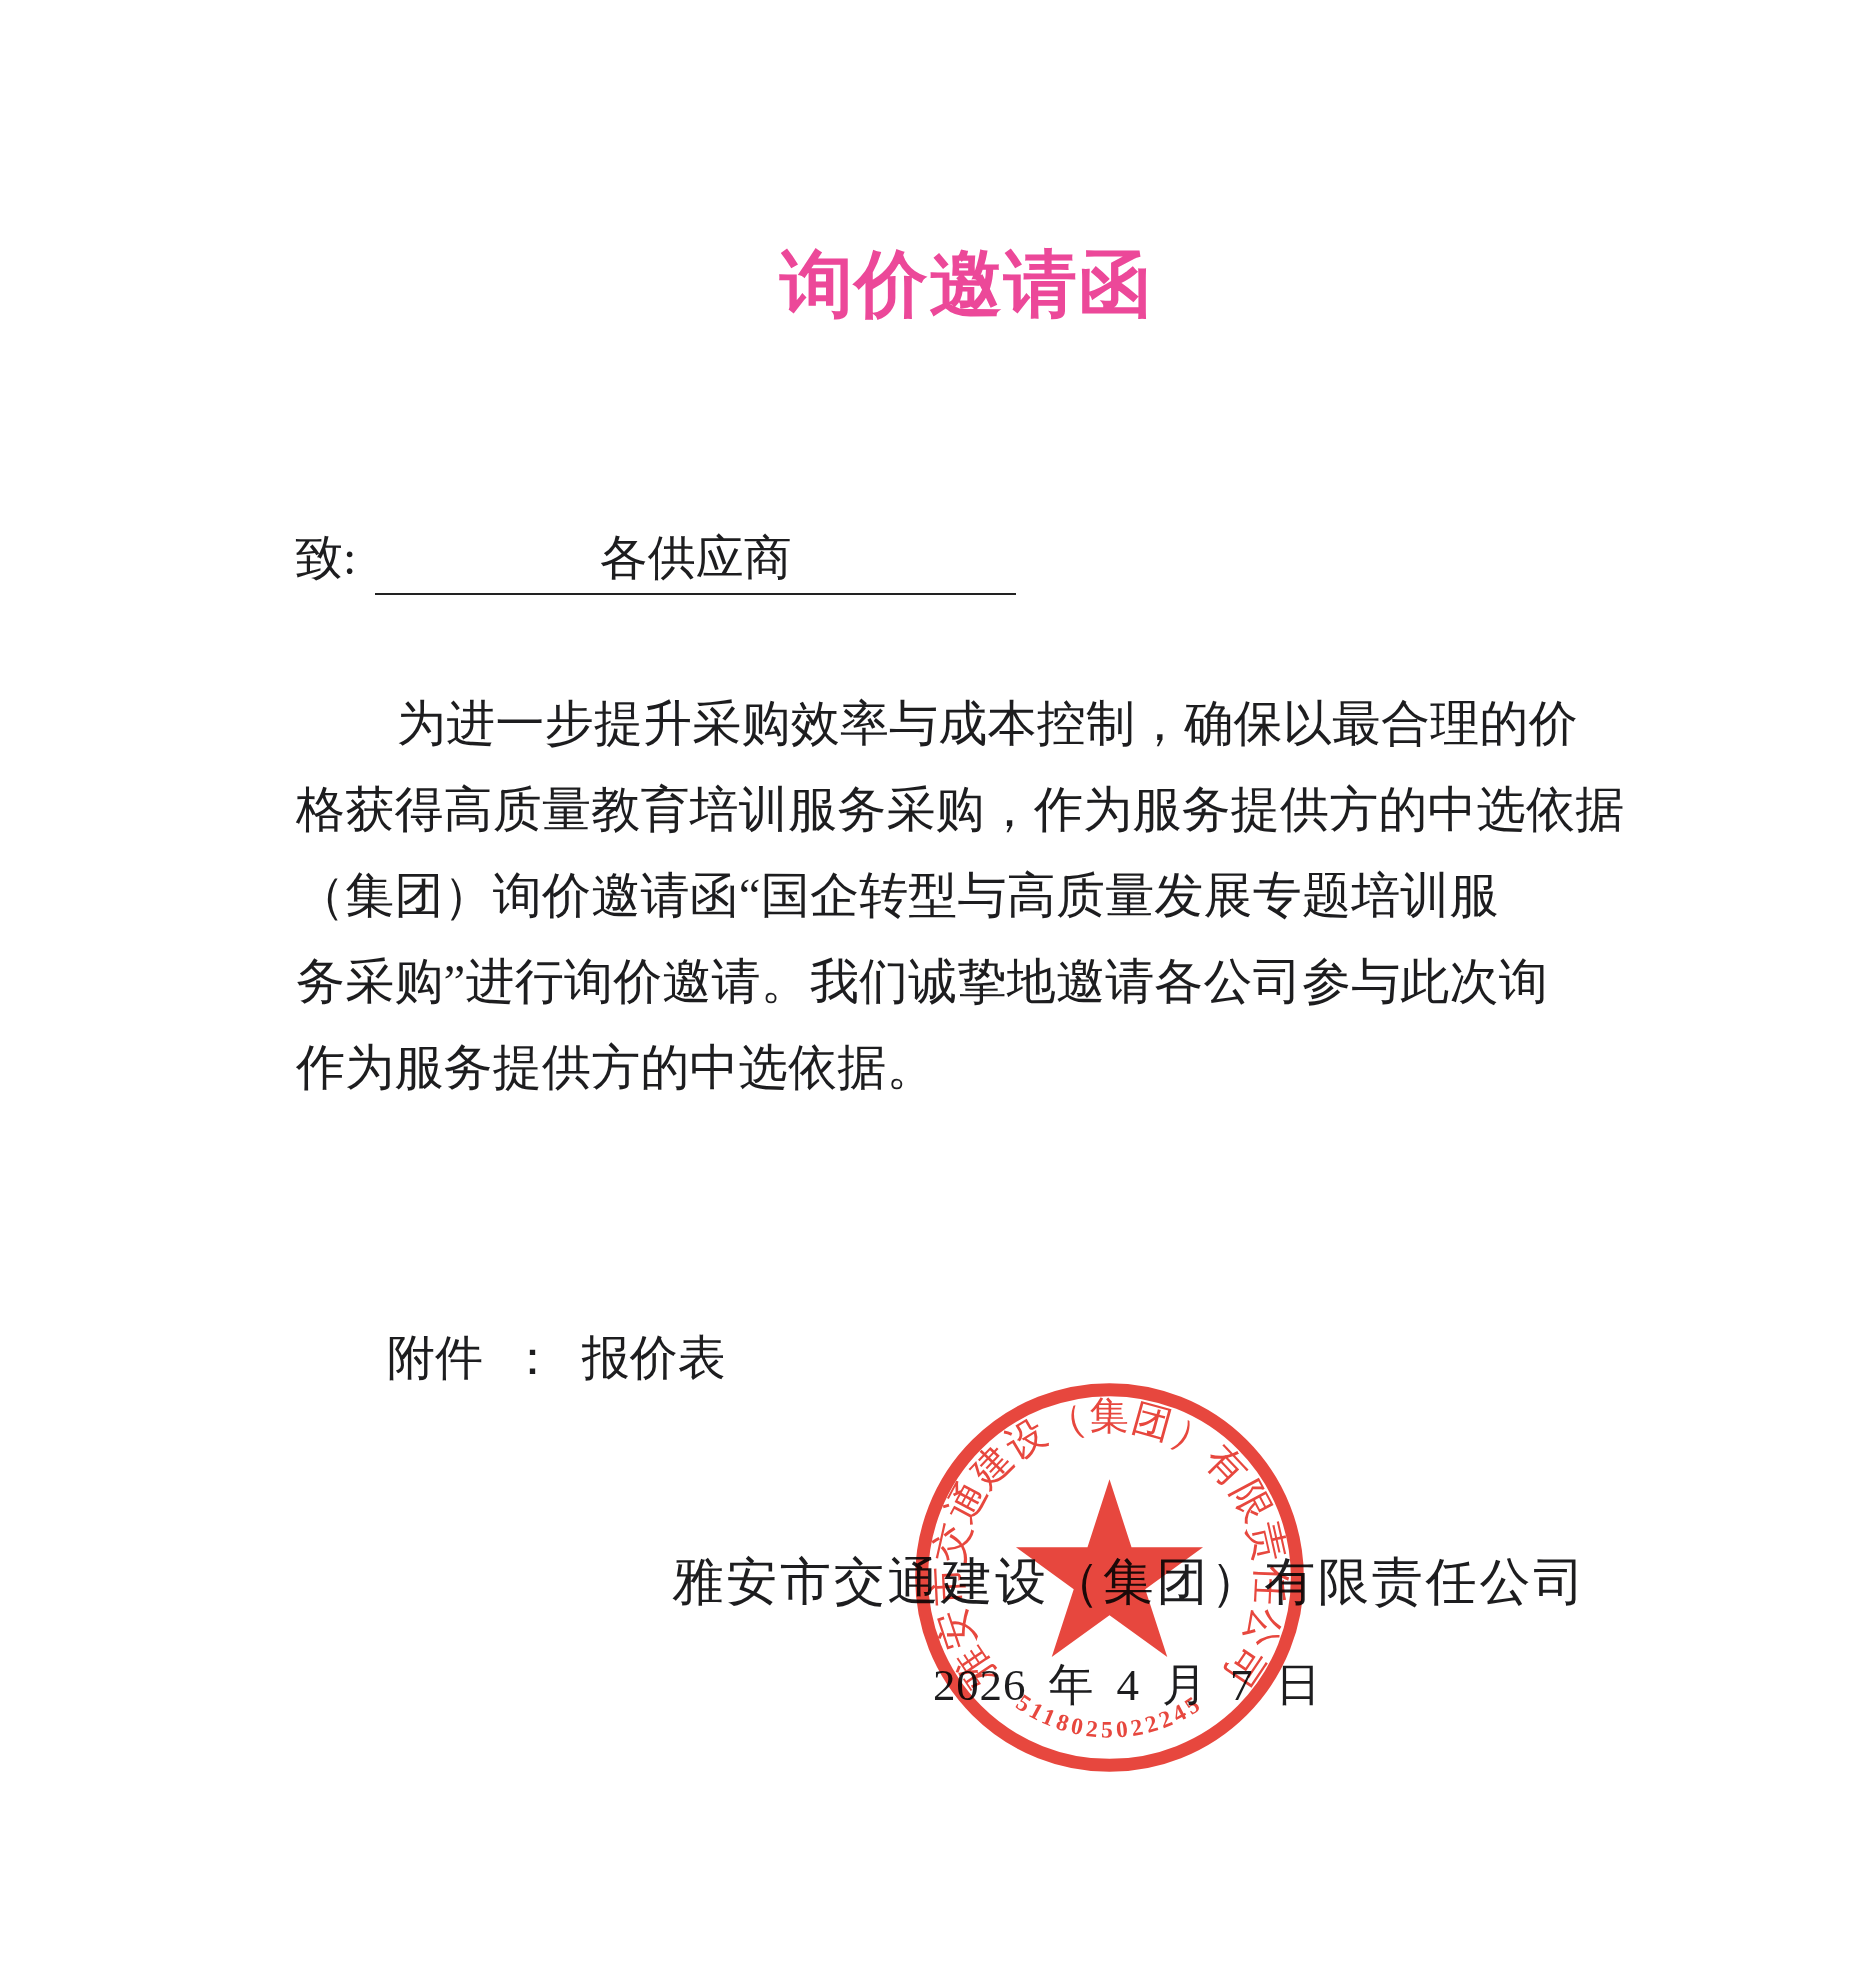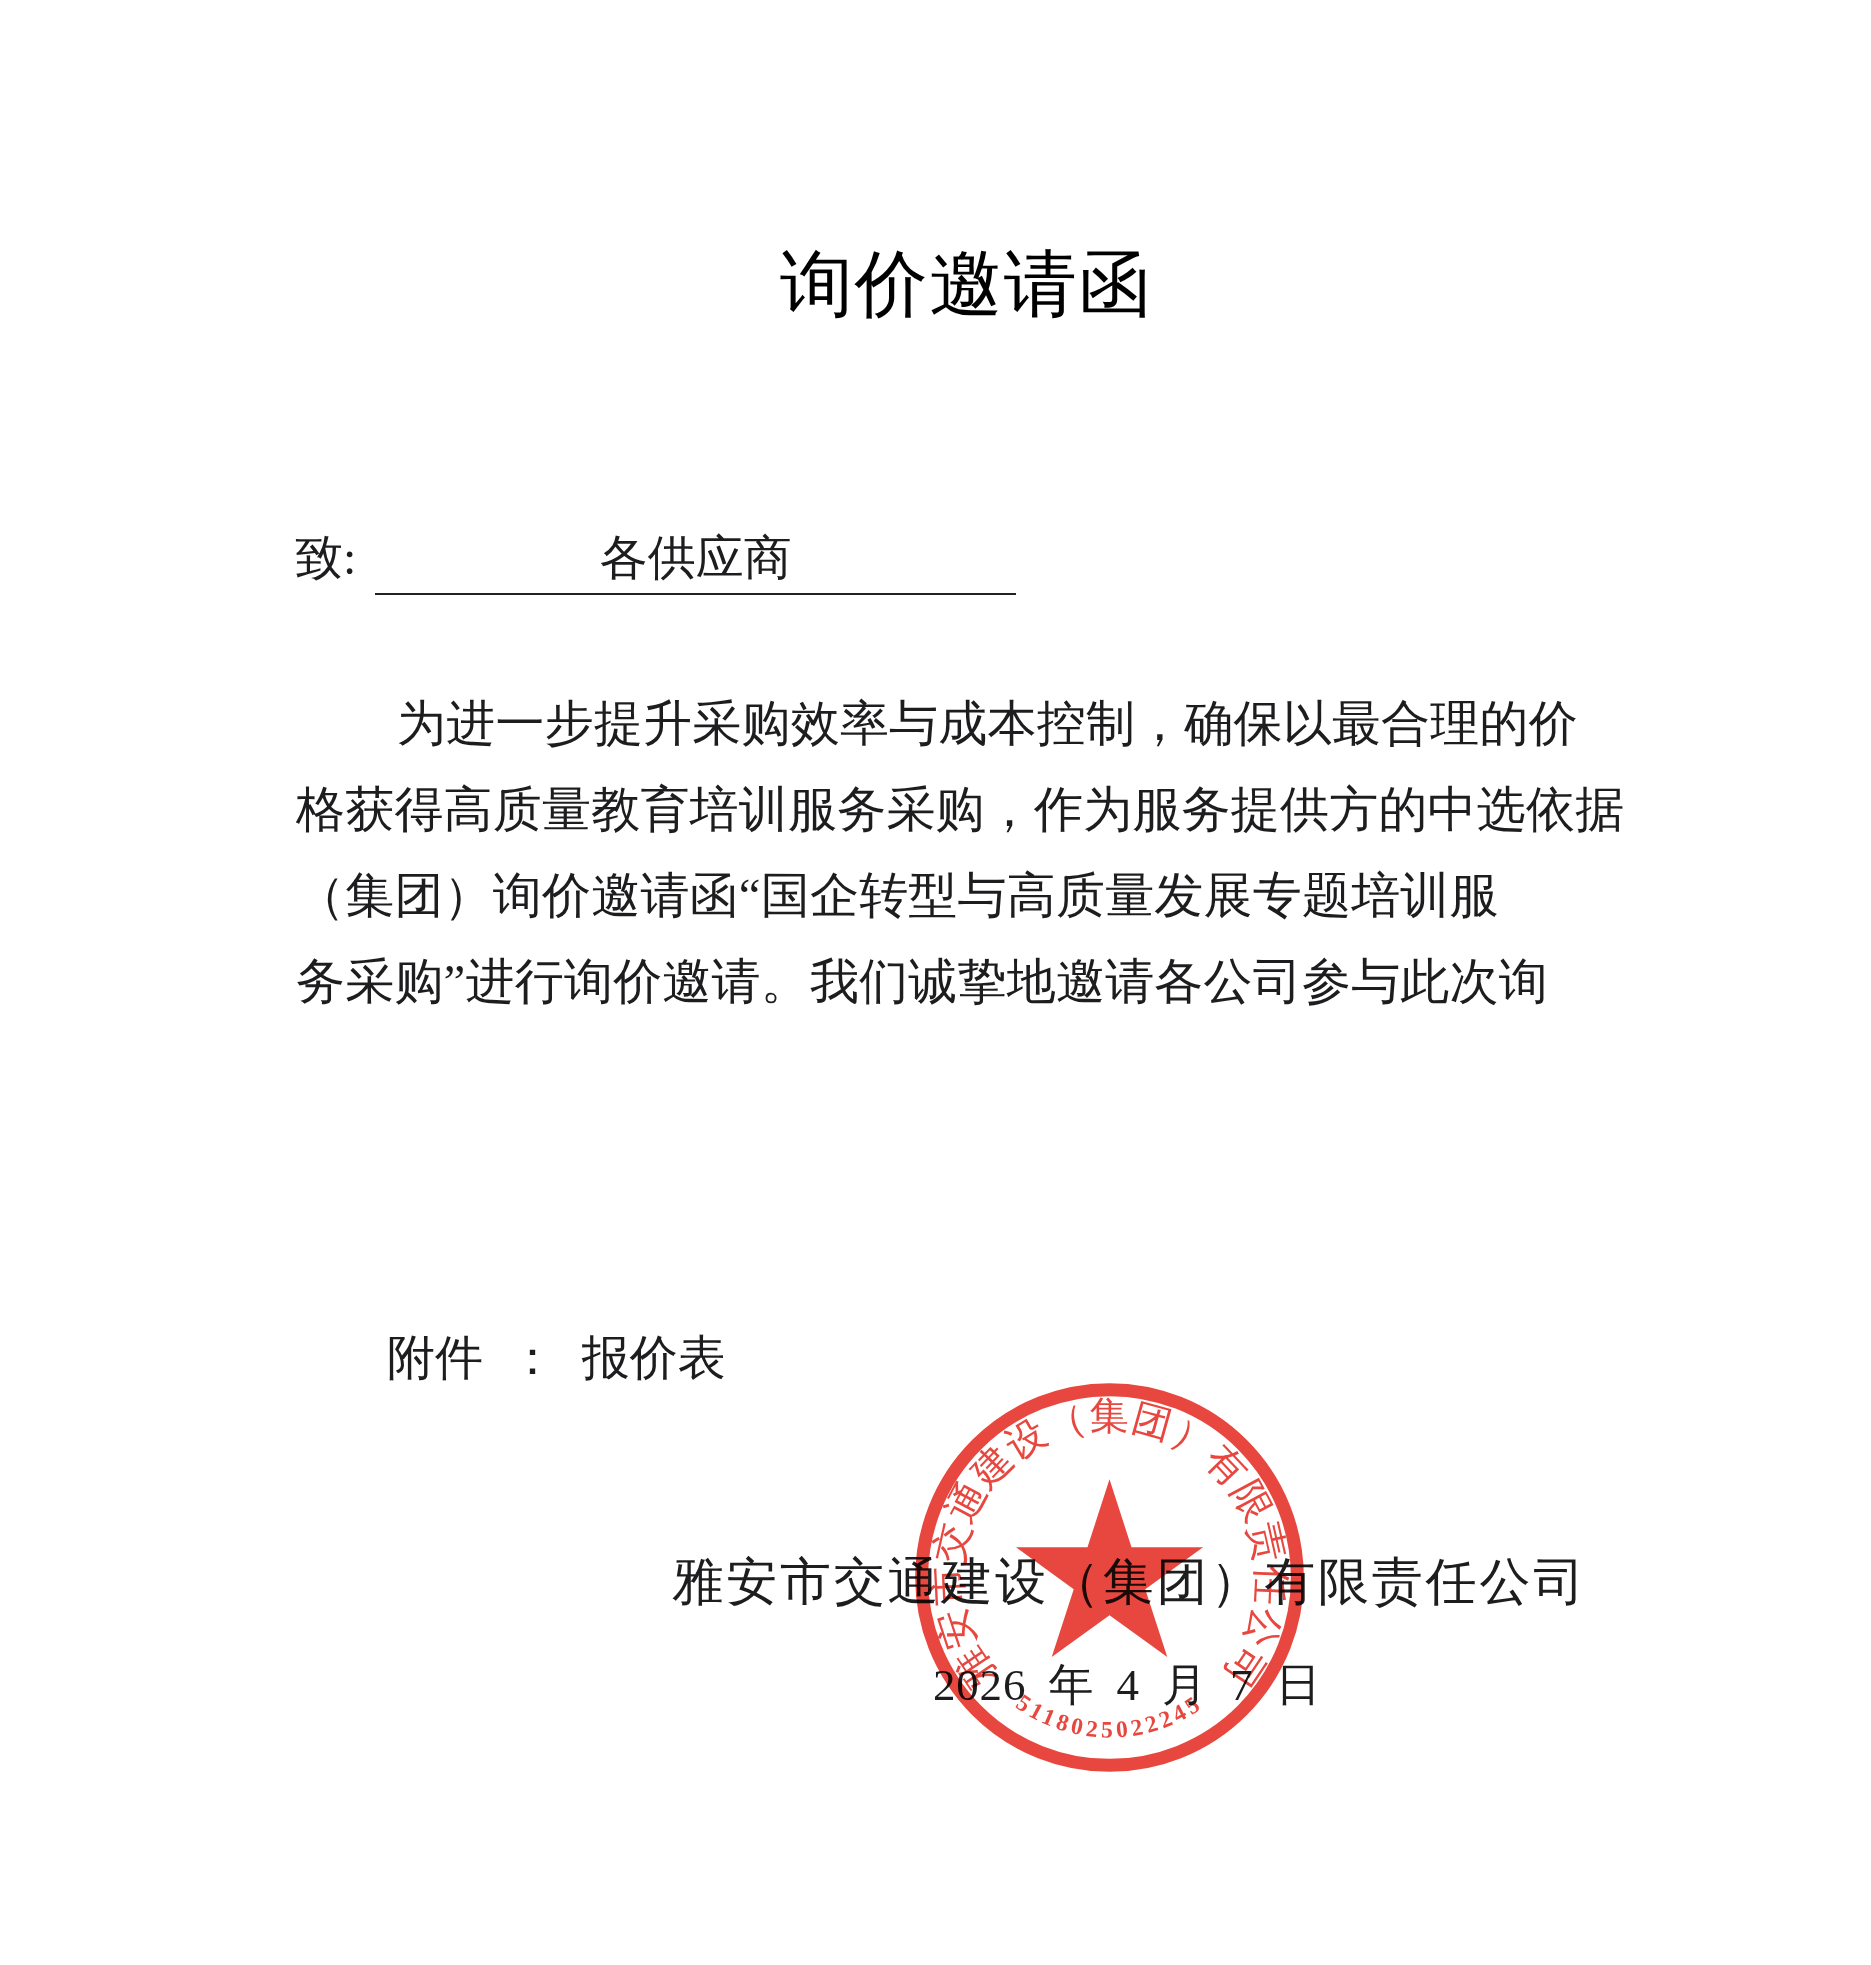--- a/index.html
+++ b/index.html
@@ -9,23 +9,23 @@
     background:#ffffff;
     font-family:"Liberation Serif","DejaVu Serif",serif;
     color:#1d1d1f;
     overflow:hidden;
   }
   .title {
     position:absolute;
     left:780px; top:236px;
     margin:0;
     font-size:73px;
-    font-weight:normal;
+    font-weight:bold;
     letter-spacing:1.6px;
-    color:#000000;
+    color:#ec4899;
     white-space:nowrap;
   }
   .to-line {
     position:absolute;
     left:295px; top:526px;
     font-size:48px;
     line-height:63px;
     white-space:nowrap;
   }
   .to-label { display:inline-block; }
@@ -96,20 +96,21 @@
 
   <div class="to-line">
     <span class="to-label">致:</span><span class="recipient-underline"><span>各供应商</span></span>
   </div>
 
   <div class="body-block">
     <div class="body-line indent">为进一步提升采购效率与成本控制，确保以最合理的价</div>
     <div class="body-line">格获得高质量教育培训服务采购，作为服务提供方的中选依据</div>
     <div class="body-line">（集团）询价邀请函“国企转型与高质量发展专题培训服</div>
     <div class="body-line">务采购”进行询价邀请。我们诚挚地邀请各公司参与此次询</div>
+    <div class="body-line">作为服务提供方的中选依据。</div>
   </div>
 
   <div class="attachment-line">附件 ： 报价表</div>
 
   <div class="signature-company">雅安市交通建设（集团）有限责任公司</div>
 
   <div class="signature-date">2026 年 4 月 7 日</div>
 
   <svg class="seal" viewBox="0 0 1000 1000" xmlns="http://www.w3.org/2000/svg">
     <circle cx="500" cy="500" r="478" fill="none" stroke="#e5372d" stroke-width="33"></circle>

